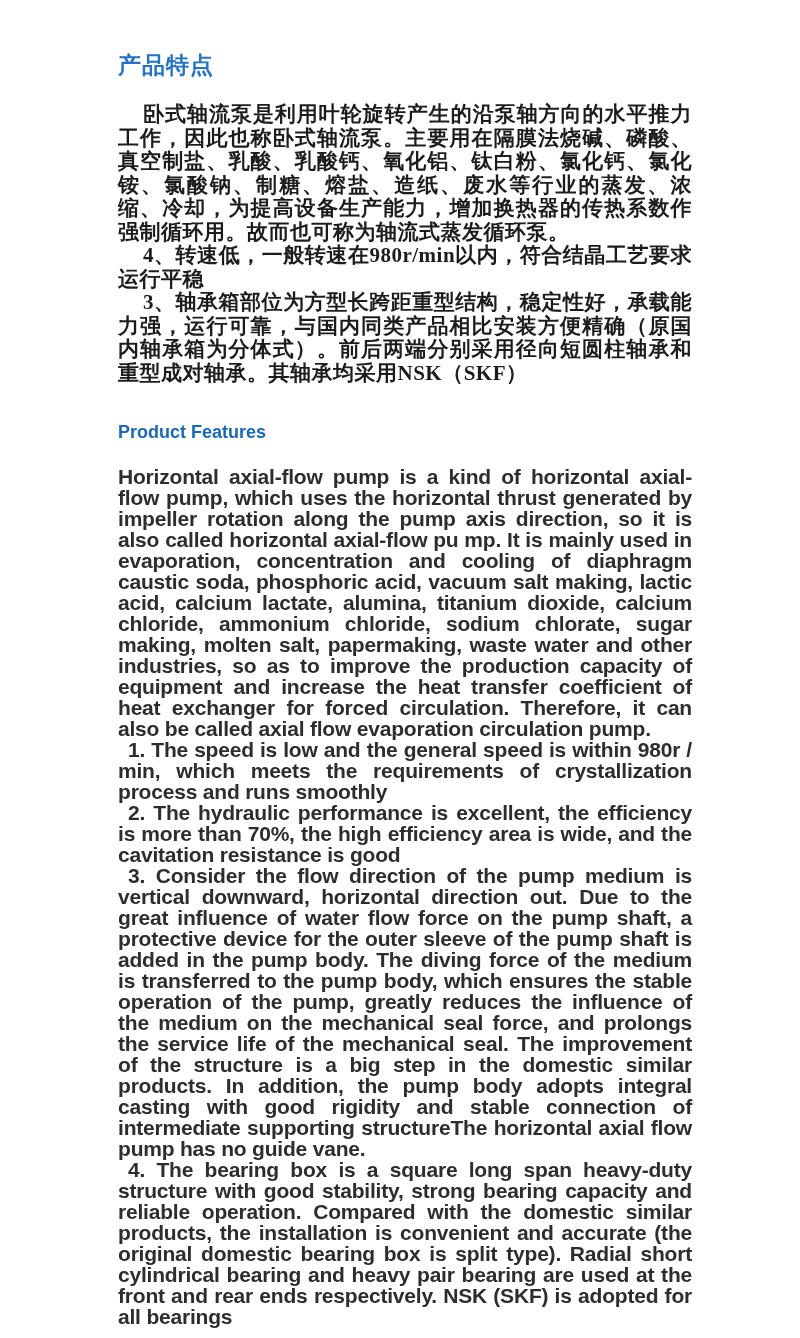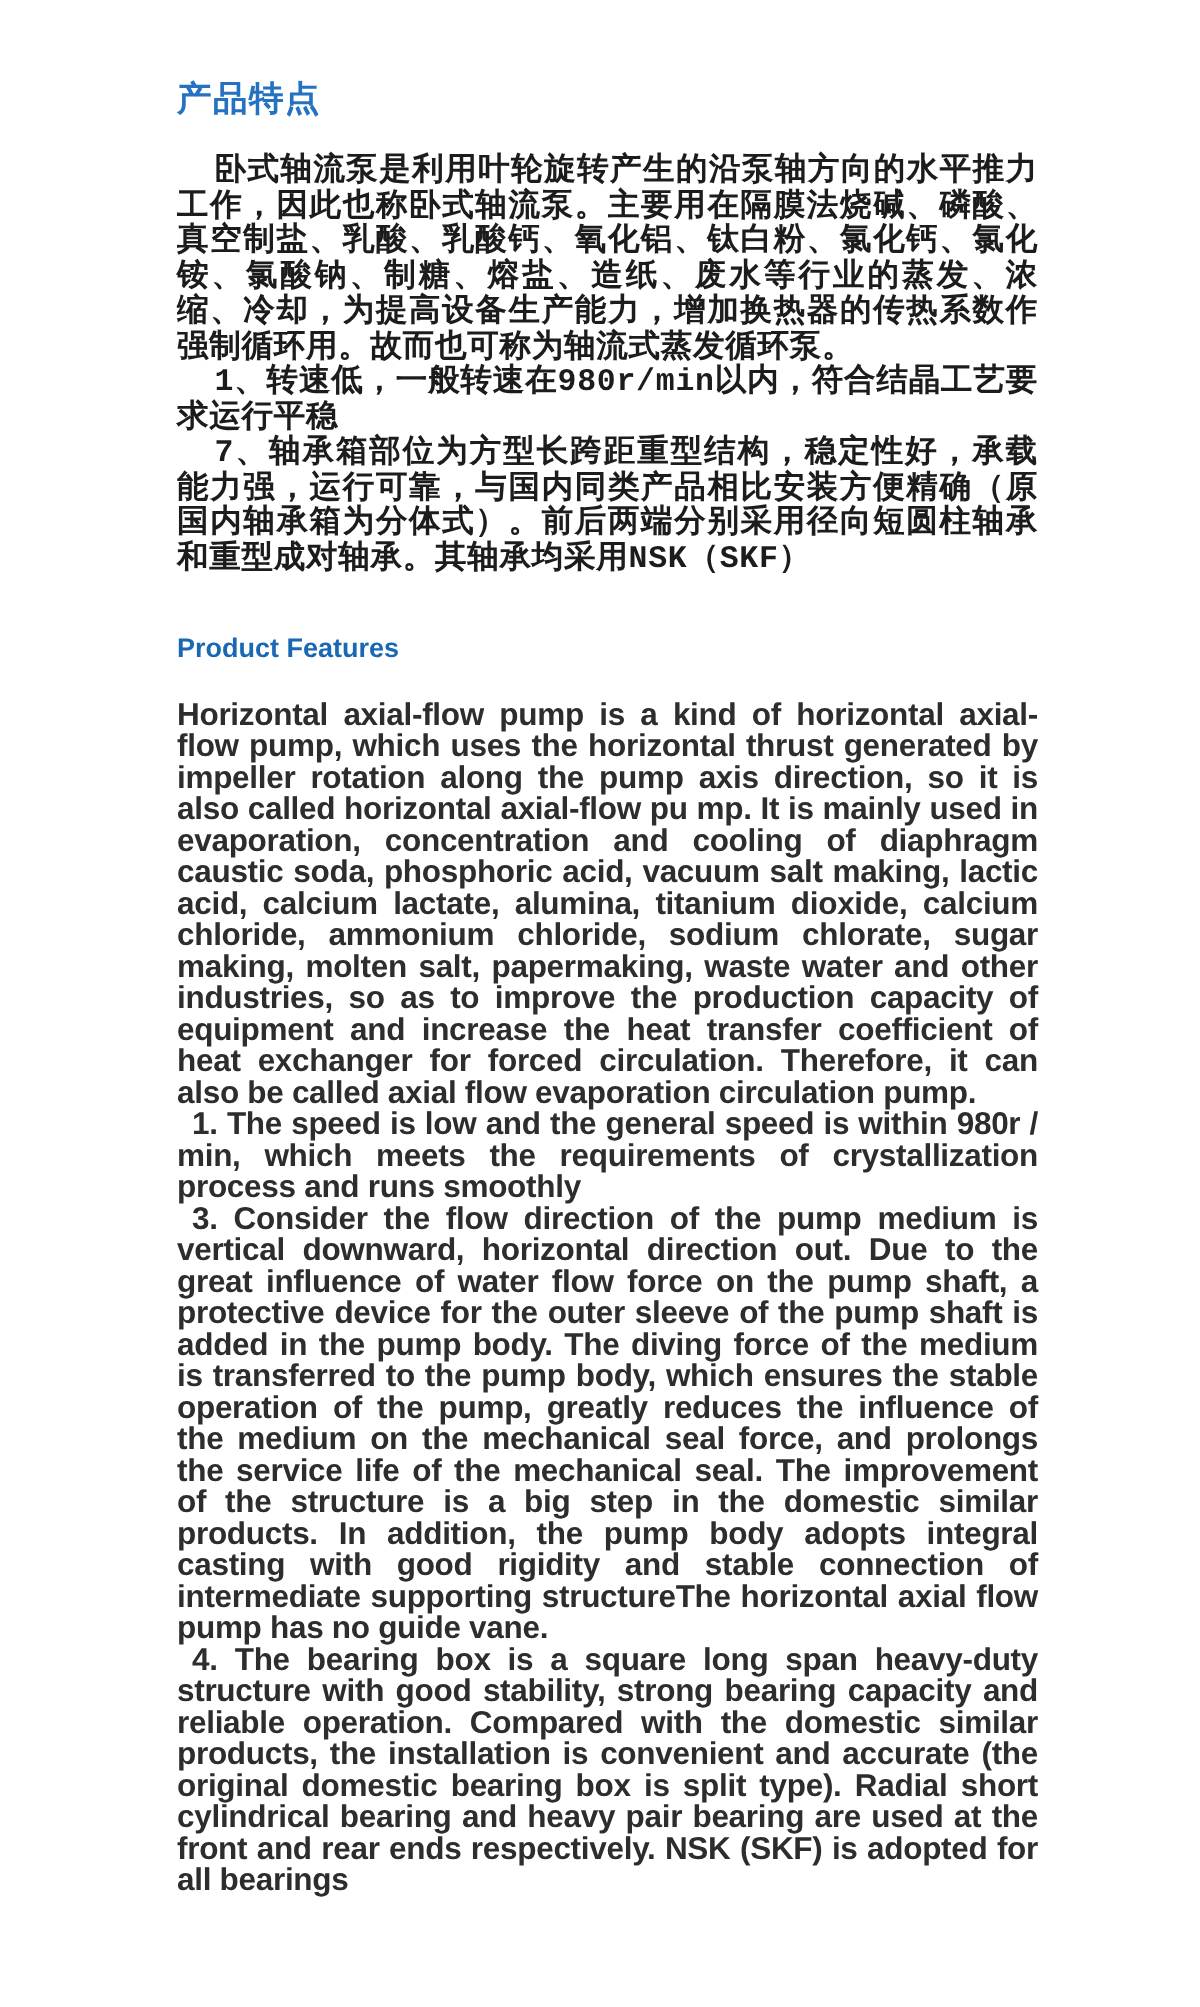--- a/index.html
+++ b/index.html
@@ -28,21 +28,21 @@
   .cn-body p {
     font-size: 21px;
     line-height: 23.5px;
     font-weight: 700;
     color: #1c1c1c;
     text-align: justify;
     text-align-last: left;
     text-indent: 25px;
     letter-spacing: 0.5px;
     word-break: break-all;
-    font-family: Liberation Mono, monospace;
+    font-family: Liberation Serif, serif;
   }
   
   .en-section { margin-top: 37px; }
   .en-heading {
     color: #1a68b4;
     font-size: 18px;
     font-weight: 700;
     margin-bottom: 23px;
     font-family: "Liberation Sans", sans-serif;
   }
@@ -61,28 +61,29 @@
 </style>
 </head>
 <body>
 
 <div class="page">
 
   <section>
     <h2 class="cn-heading">产品特点</h2>
     <div class="cn-body">
       <p>卧式轴流泵是利用叶轮旋转产生的沿泵轴方向的水平推力工作，因此也称卧式轴流泵。主要用在隔膜法烧碱、磷酸、真空制盐、乳酸、乳酸钙、氧化铝、钛白粉、氯化钙、氯化铵、氯酸钠、制糖、熔盐、造纸、废水等行业的蒸发、浓缩、冷却，为提高设备生产能力，增加换热器的传热系数作强制循环用。故而也可称为轴流式蒸发循环泵。</p>
-      <p>1、转速低，一般转速在980r/min以内，符合结晶工艺要求运行平稳</p>
-      <p>7、轴承箱部位为方型长跨距重型结构，稳定性好，承载能力强，运行可靠，与国内同类产品相比安装方便精确（原国内轴承箱为分体式）。前后两端分别采用径向短圆柱轴承和重型成对轴承。其轴承均采用NSK（SKF）</p>
+      <p>4、转速低，一般转速在980r/min以内，符合结晶工艺要求运行平稳</p>
+      <p>3、轴承箱部位为方型长跨距重型结构，稳定性好，承载能力强，运行可靠，与国内同类产品相比安装方便精确（原国内轴承箱为分体式）。前后两端分别采用径向短圆柱轴承和重型成对轴承。其轴承均采用NSK（SKF）</p>
     </div>
   </section>
 
   <section class="en-section">
     <h3 class="en-heading">Product Features</h3>
     <div class="en-body">
       <p>Horizontal axial-flow pump is a kind of horizontal axial-flow pump, which uses the horizontal thrust generated by impeller rotation along the pump axis direction, so it is also called horizontal axial-flow pu mp. It is mainly used in evaporation, concentration and cooling of diaphragm caustic soda, phosphoric acid, vacuum salt making, lactic acid, calcium lactate, alumina, titanium dioxide, calcium chloride, ammonium chloride, sodium chlorate, sugar making, molten salt, papermaking, waste water and other industries, so as to improve the production capacity of equipment and increase the heat transfer coefficient of heat exchanger for forced circulation. Therefore, it can also be called axial flow evaporation circulation pump.</p>
       <p class="item">1. The speed is low and the general speed is within 980r / min, which meets the requirements of crystallization process and runs smoothly</p>
+      <p class="item">2. The hydraulic performance is excellent, the efficiency is more than 70%, the high efficiency area is wide, and the cavitation resistance is good</p>
       <p class="item">3. Consider the flow direction of the pump medium is vertical downward, horizontal direction out. Due to the great influence of water flow force on the pump shaft, a protective device for the outer sleeve of the pump shaft is added in the pump body. The diving force of the medium is transferred to the pump body, which ensures the stable operation of the pump, greatly reduces the influence of the medium on the mechanical seal force, and prolongs the service life of the mechanical seal. The improvement of the structure is a big step in the domestic similar products. In addition, the pump body adopts integral casting with good rigidity and stable connection of intermediate supporting structureThe horizontal axial flow pump has no guide vane.</p>
       <p class="item">4. The bearing box is a square long span heavy-duty structure with good stability, strong bearing capacity and reliable operation. Compared with the domestic similar products, the installation is convenient and accurate (the original domestic bearing box is split type). Radial short cylindrical bearing and heavy pair bearing are used at the front and rear ends respectively. NSK (SKF) is adopted for all bearings</p>
     </div>
   </section>
 
 </div>
 
 </body></html>

